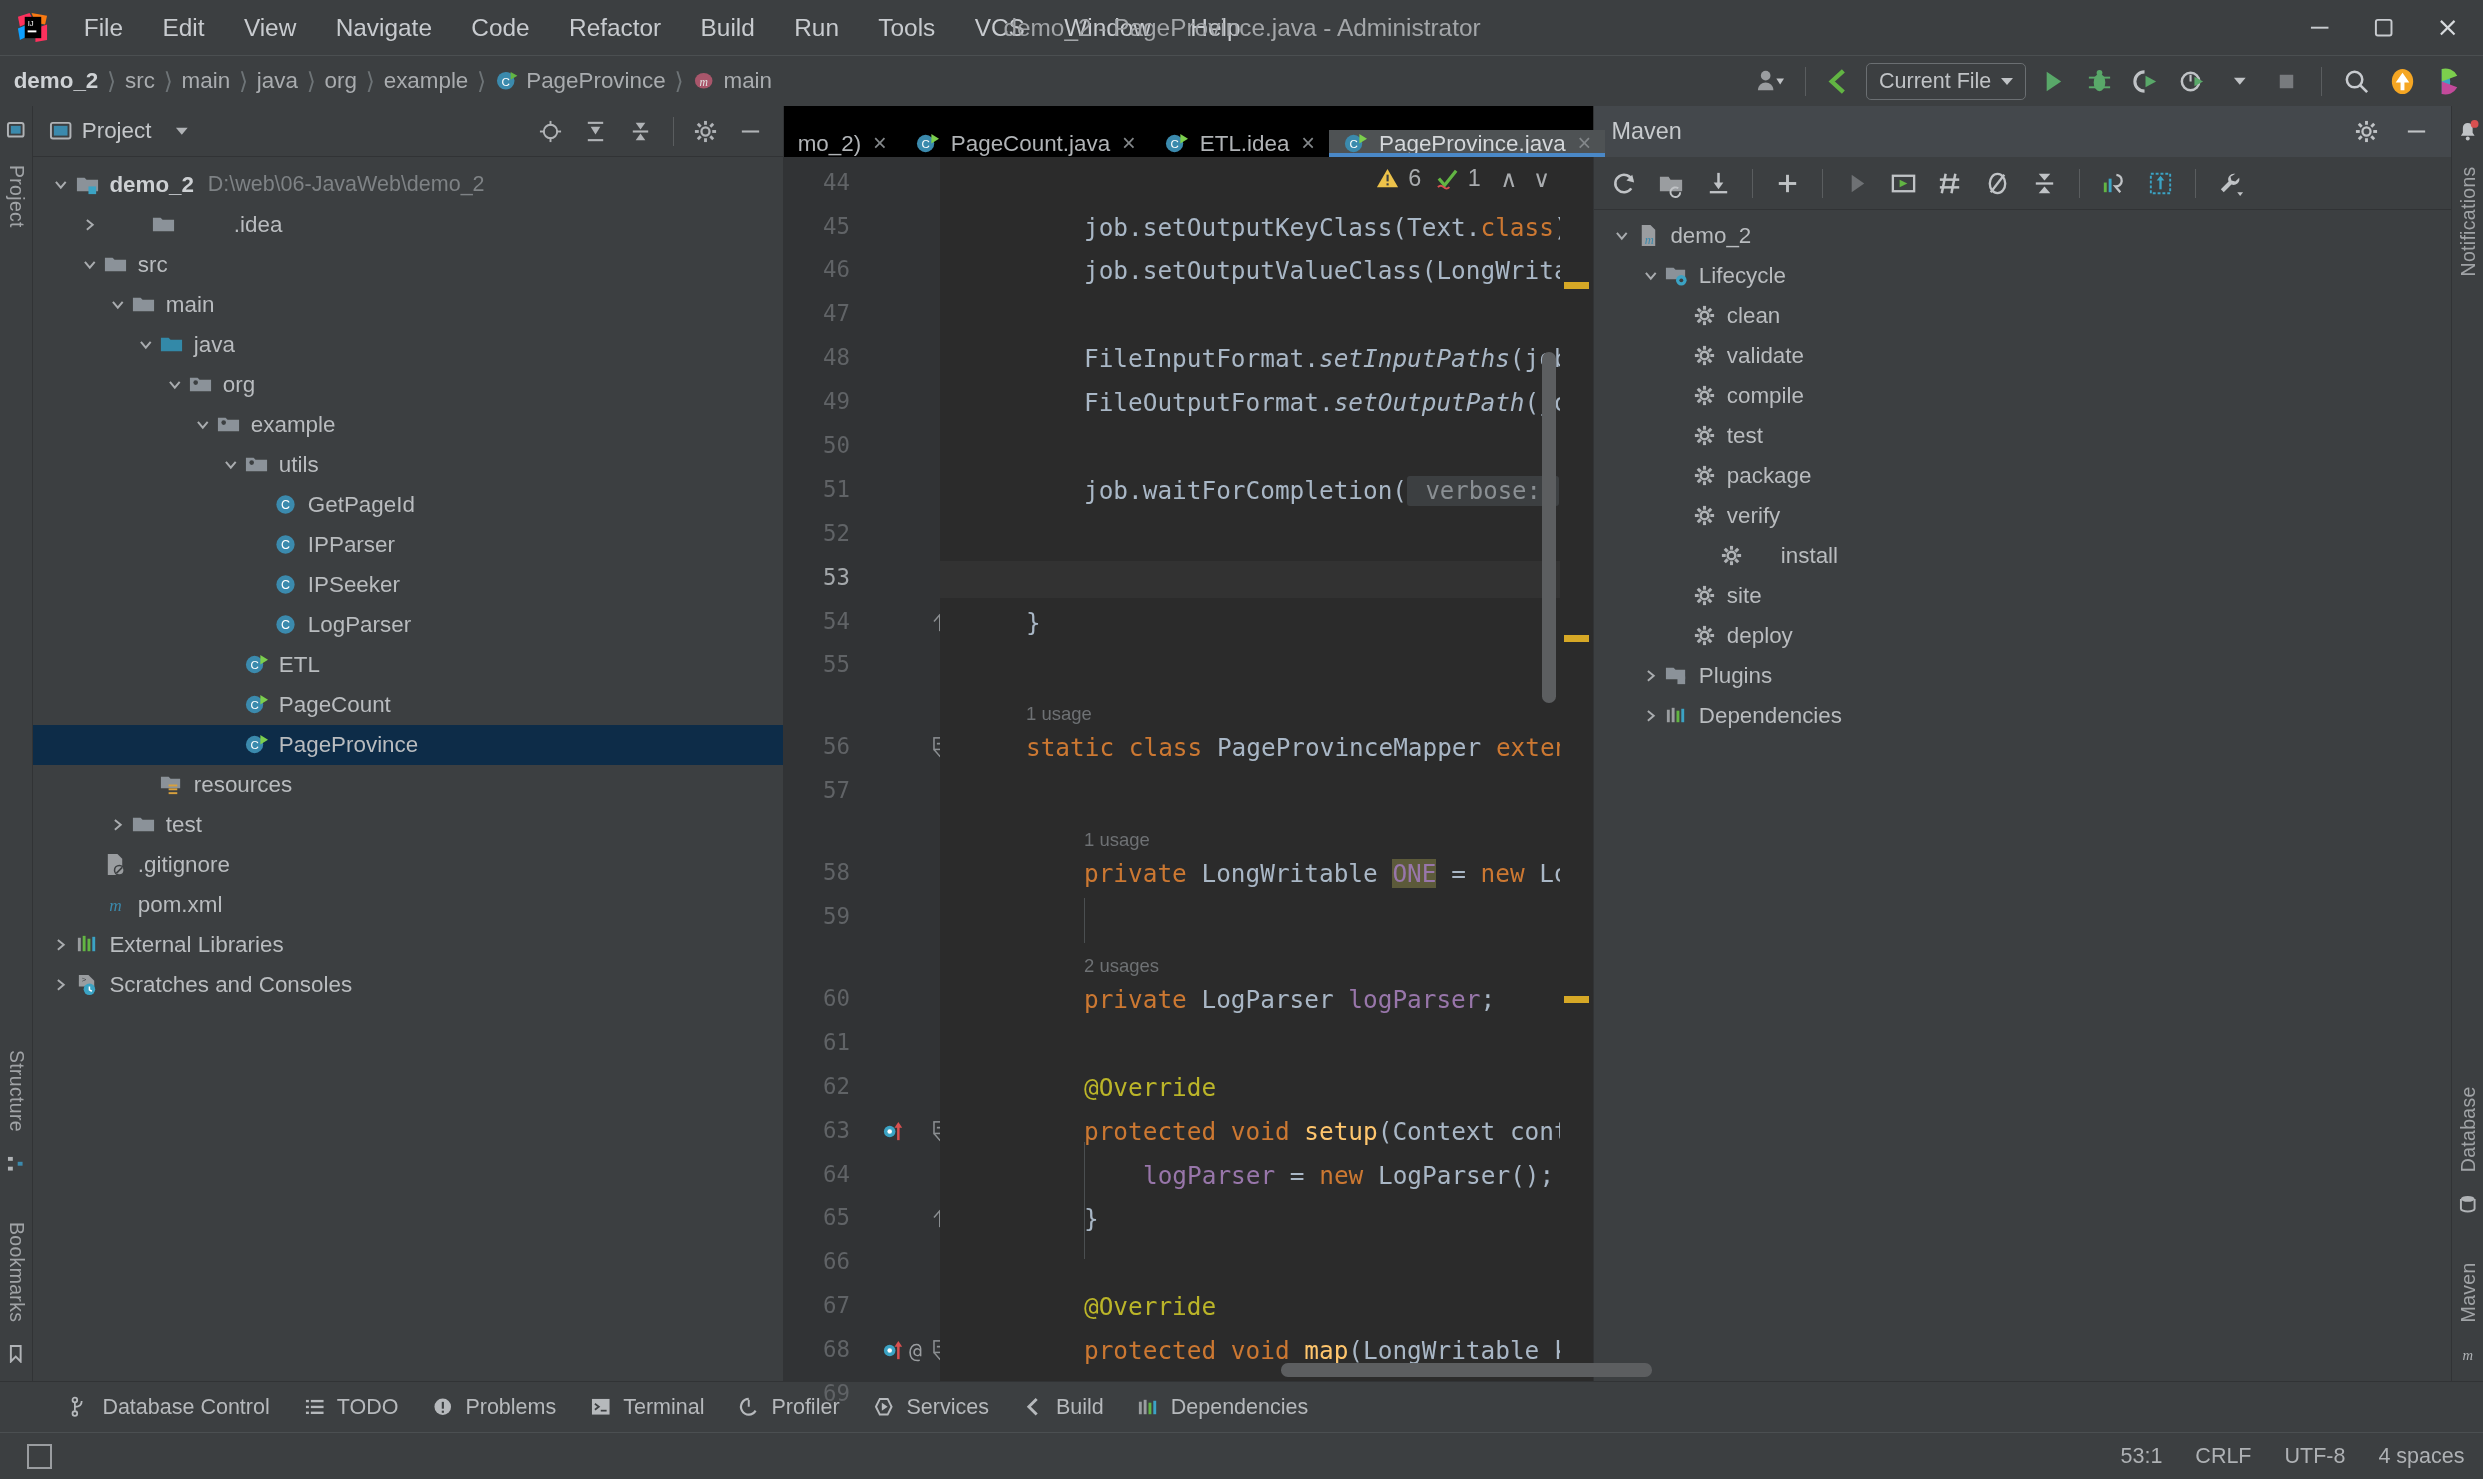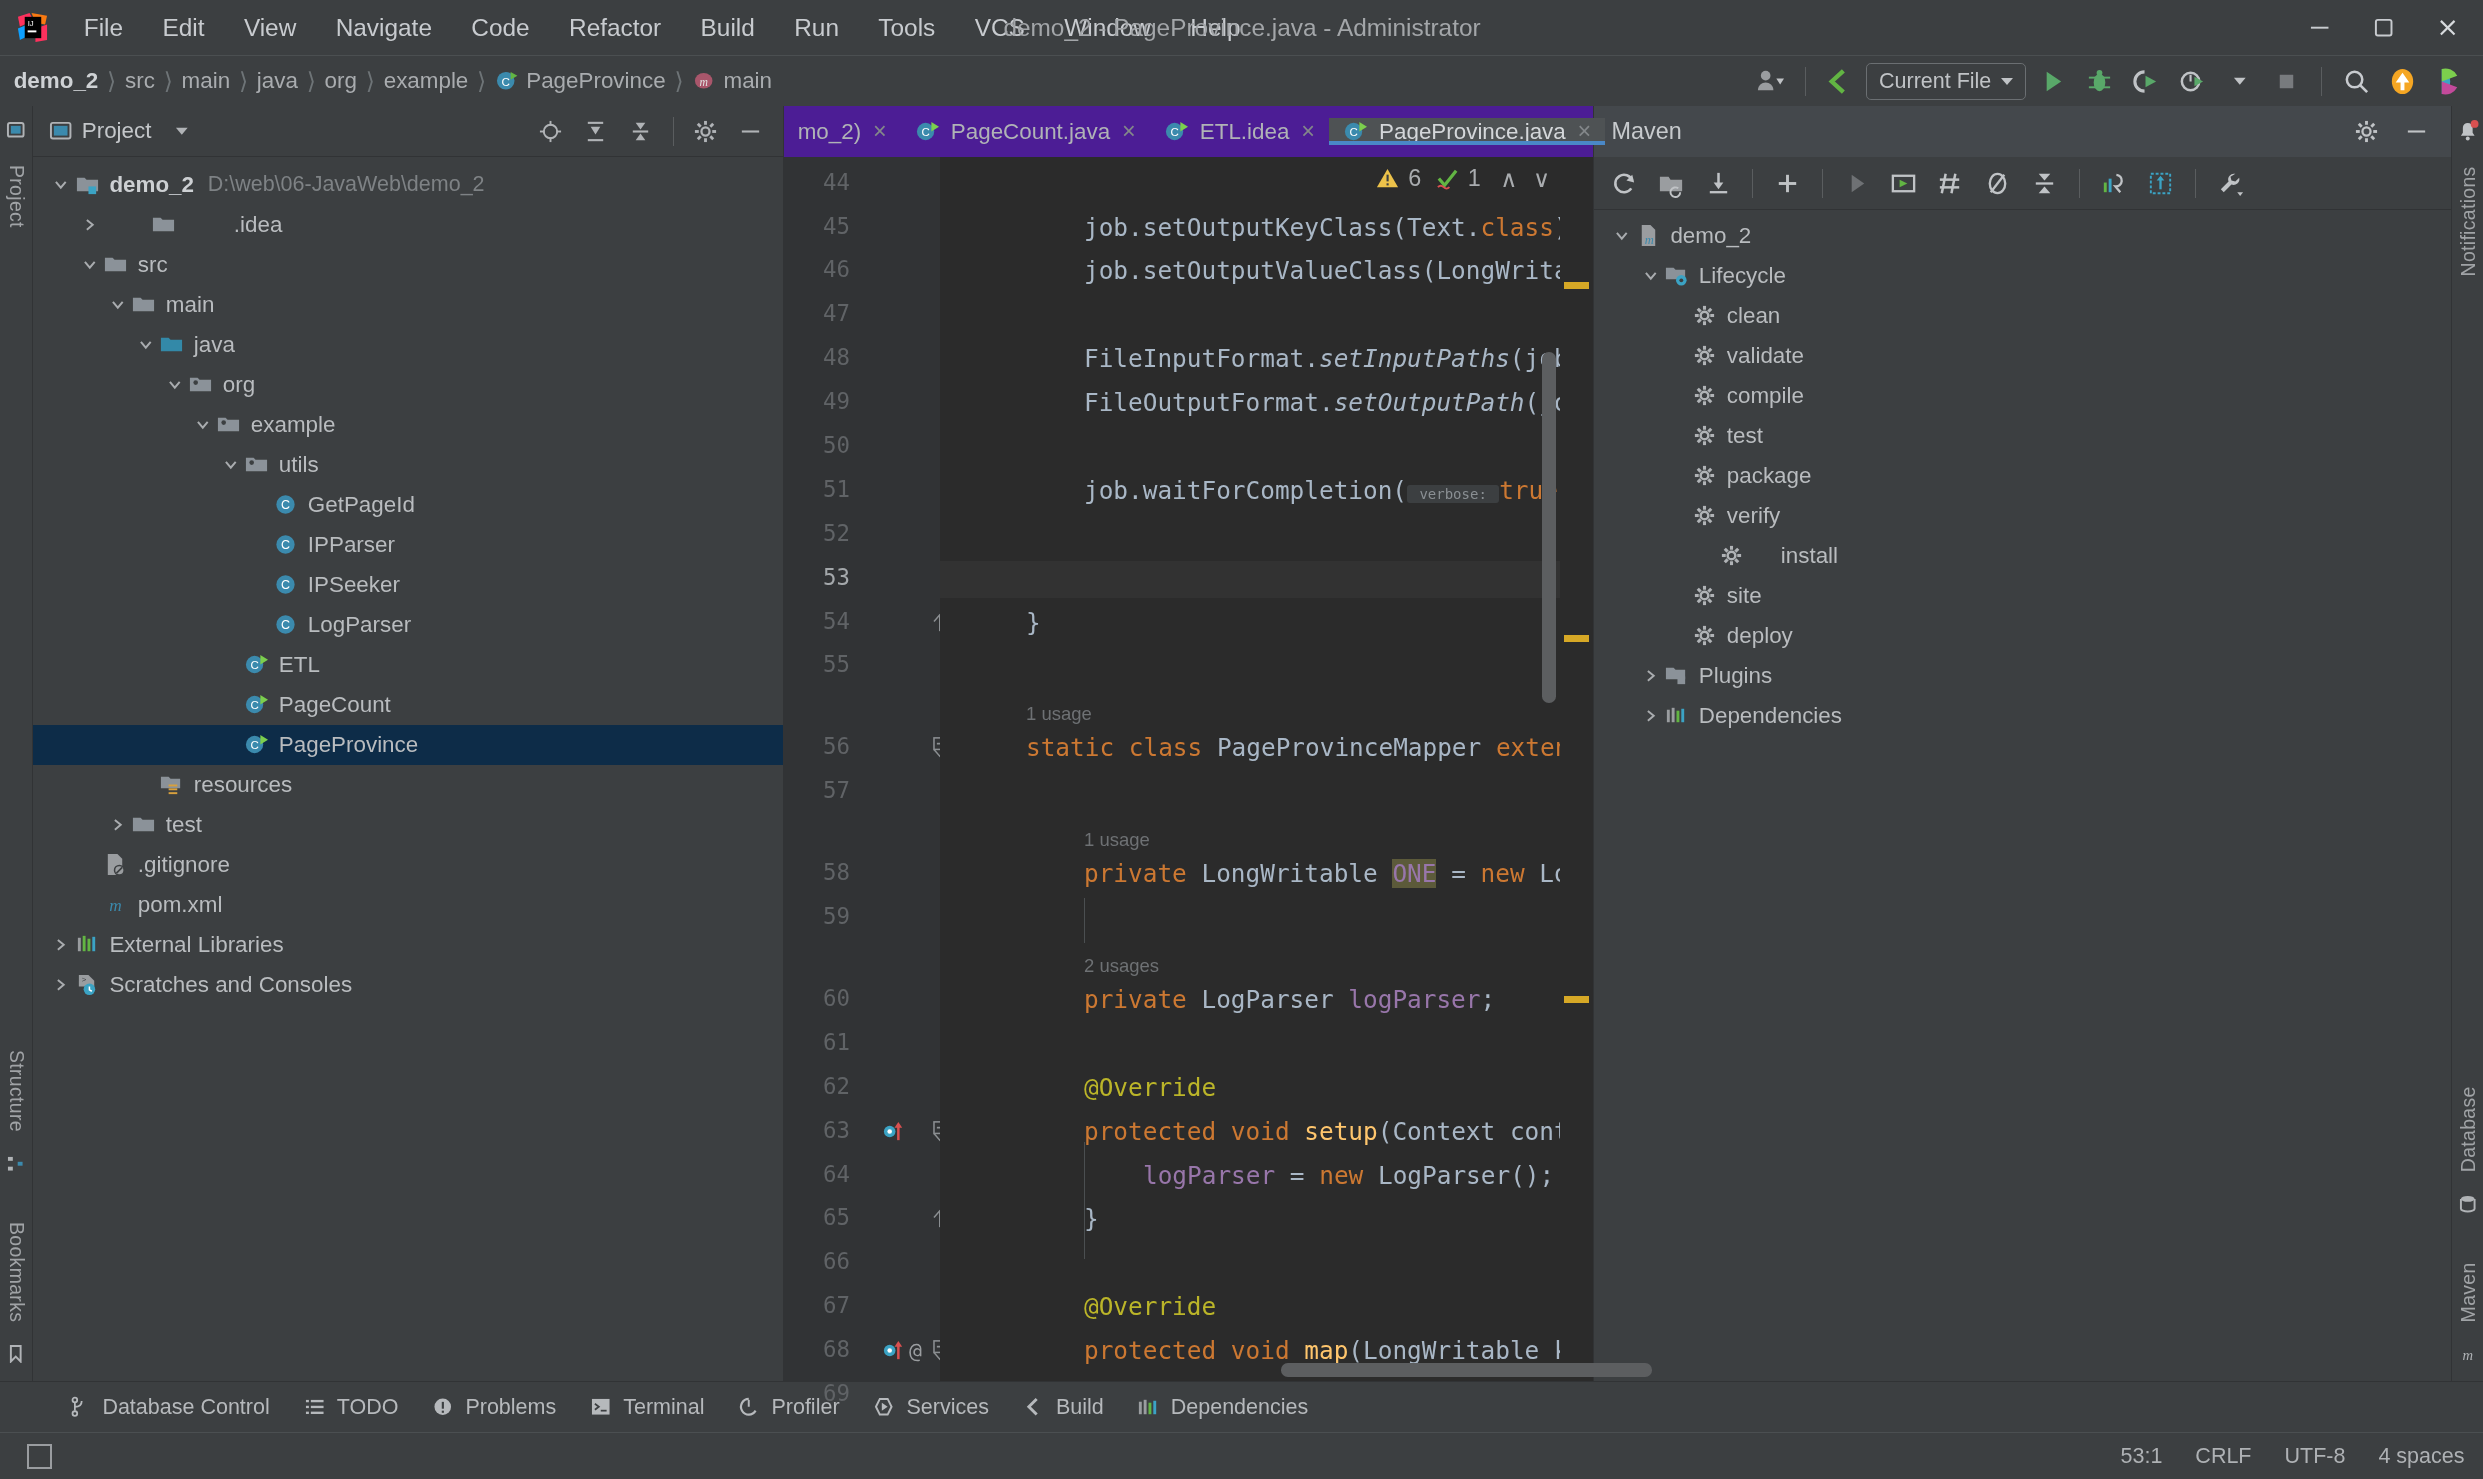--- a/index.html
+++ b/index.html
@@ -80,21 +80,21 @@
     display: flex; align-items: center; height: 40px; white-space: nowrap; padding-right: 7.8px;
   }
   .node.sel { background: #0d2c48; }
   .arrow { width: 25px; display: flex; align-items: center; justify-content: center; flex: 0 0 25px; }
   .nlabel { color: #b9bcbf; margin-left: 8.8px; }
   .nlabel.b { font-weight: bold; color: #cdd0d3; }
   .nsub { color: #7e8285; margin-left: 13.7px; font-size: 21.5px; }
 
   
   .editor-col { flex: 1 1 auto; display: flex; flex-direction: column; min-width: 0; background: #2b2b2b; }
-  .tabbar { height: 51px; flex: 0 0 51px; background: #4c1d95; display: flex; align-items: center; }
+  .tabbar { height: 51px; flex: 0 0 51px; background: #000000; display: flex; align-items: flex-end; }
   .tab {
     display: flex; align-items: center; gap: 9.8px; padding: 0 13.7px; font-size: 22.4px; color: #b0b3b6;
     white-space: nowrap; position: relative;
   }
   .tab.active { background: #4e5254; color: #d4d7da; }
   .tab.active::after { content:''; position:absolute; left:0; right:0; bottom:0; height:3.9px; background:#4a88c7; }
   .tab .x { color: #83878a; font-size: 23.4px; margin-left: 2px; }
   .tabbar-right { margin-left: auto; display: flex; align-items: center; gap: 2px; padding: 0 9.8px; }
 
   .editor-area { flex: 1 1 auto; display: flex; min-height: 0; position: relative; background: #2b2b2b; }
@@ -109,21 +109,21 @@
     font-family: "DejaVu Sans Mono", monospace; font-size: 24.4px; white-space: pre;
   }
   .cl { position: absolute; left: 27px; }
   .usage { color: #6e7174; font-size: 18.5px; font-family: "Liberation Sans", sans-serif; }
   .kw { color: #cc7832; }
   .id { color: #a9b7c6; }
   .fld { color: #9876aa; }
   .mth { color: #ffc66d; }
   .ann { color: #bbb529; }
   .stat { color: #a9b7c6; font-style: italic; }
-  .hint { background:#3c3f41; color:#8a8f93; font-size:14px; padding:1px 3.9px; border-radius:2.9px; }
+  .hint { background:#3c3f41; color:#8a8f93; font-size:24px; padding:1px 3.9px; border-radius:2.9px; }
   .hl { background: #5c5a3a; color:#9876aa; }
   .caret-line { position:absolute; left:0; right:0; height:37px; background:#323232; }
   .rightmark { position:absolute; right: 39px; width: 25px; height: 6.8px; background:#d6a826; }
 
   .scroll-v { position:absolute; right:2px; width: 13.7px; background:#5c5e60; border-radius:6.8px; }
   .hscroll { position:absolute; bottom:3.9px; height: 13.7px; background:#5c5e60; border-radius:6.8px; }
   .errstripe { position:absolute; right:0; top:0; bottom:0; width: 33px; background:#2b2b2b; }
 
   .inspect-widget {
     position:absolute; right: 43px; top: 7.8px; display:flex; align-items:center; gap: 7.8px;

